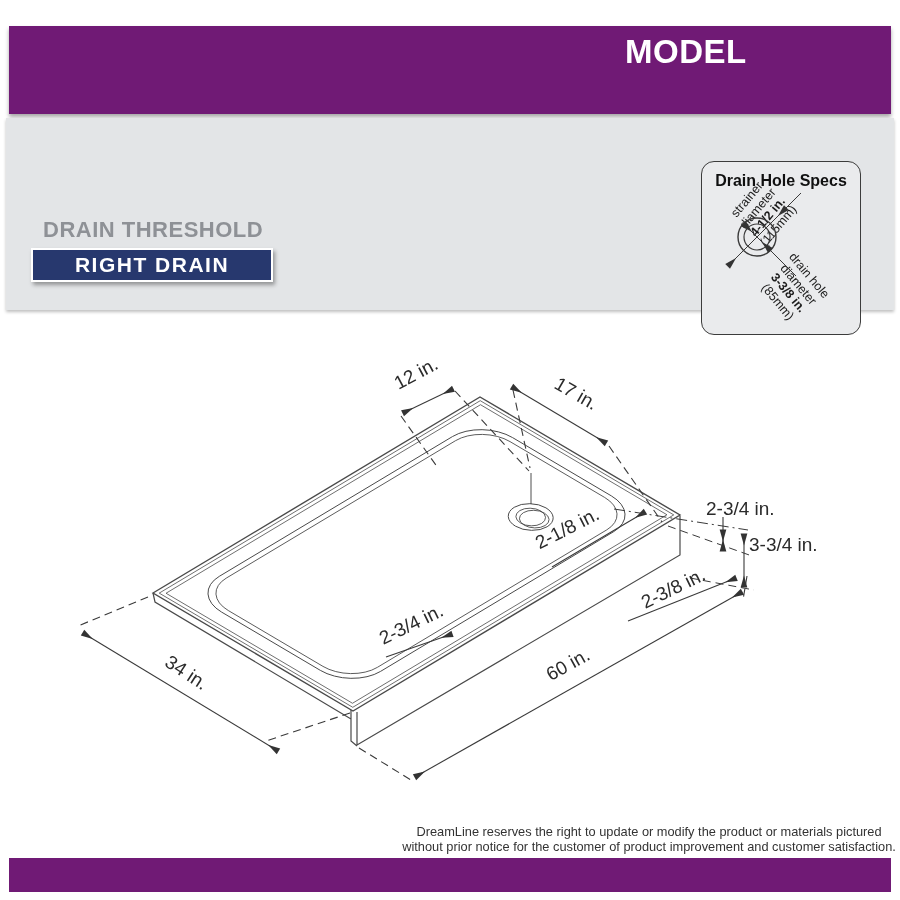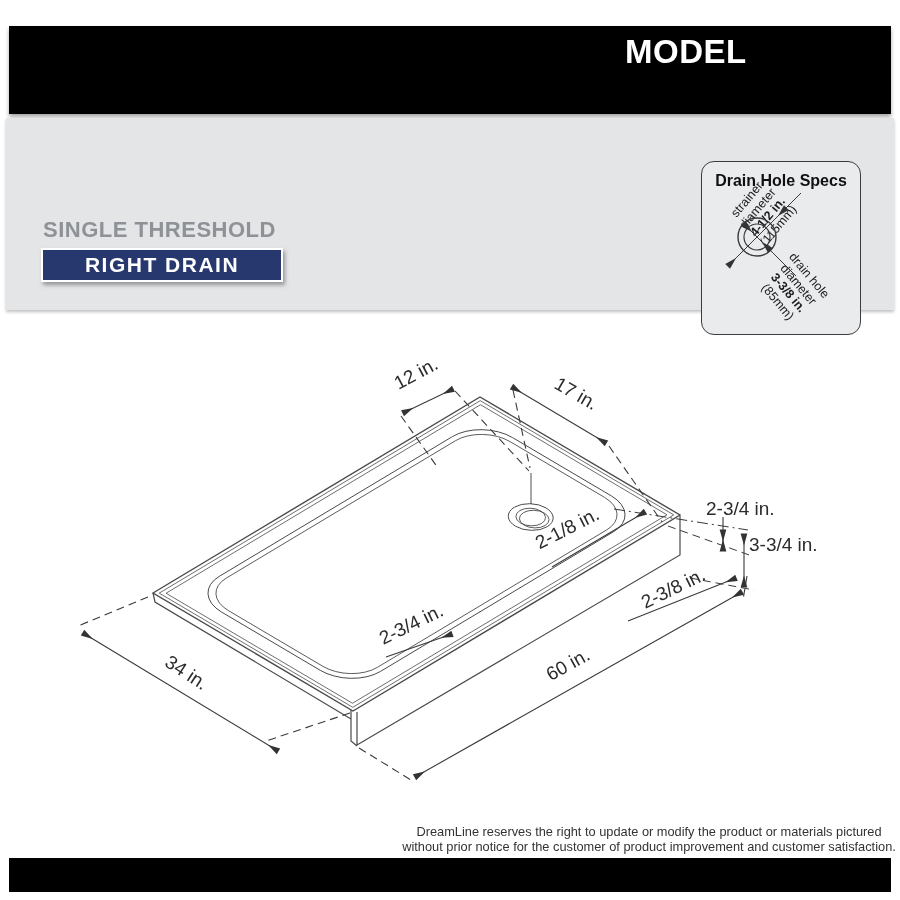--- a/index.html
+++ b/index.html
@@ -1,32 +1,32 @@
 <!DOCTYPE html>
 <html><head>
 <meta charset="utf-8">
 <style>
   html,body{margin:0;padding:0;background:#fff;}
   .page{position:relative;width:900px;height:900px;background:#ffffff;overflow:hidden;
         font-family:"Liberation Sans", sans-serif;}
-  .navy-bar{position:absolute;left:9px;right:9px;background:#000000;
+  .navy-bar{position:absolute;left:9px;right:9px;background:#701a75;
             box-shadow:0 3px 4px rgba(0,0,0,.35);}
   .navy-bar.top{top:26px;height:88px;}
   .navy-bar.bottom{top:858px;height:34px;box-shadow:none;}
   .header-title{position:absolute;left:616px;top:8px;color:#ffffff;font-weight:bold;
                 font-size:33px;line-height:36px;letter-spacing:.5px;}
   .gray-band{position:absolute;left:6px;right:6px;top:118px;height:192px;background:#E3E5E7;
              box-shadow:0 2px 3px rgba(0,0,0,.25);}
   .model-number{position:absolute;left:42px;top:149px;color:#27386E;font-weight:bold;
                 font-size:31px;letter-spacing:1px;}
   .model-name{position:absolute;left:42px;top:189px;color:#27386E;font-weight:bold;
               font-size:22px;letter-spacing:.2px;}
   .model-sub{position:absolute;left:43px;top:217px;color:#8E9196;font-weight:bold;
              font-size:22px;letter-spacing:.5px;}
-  .drain-btn{position:absolute;left:41px;top:248px;width:238px;height:30px;background:#27386E;
+  .drain-btn{position:absolute;left:31px;top:248px;width:238px;height:30px;background:#27386E;
              border:2px solid #ffffff;box-shadow:2px 3px 4px rgba(0,0,0,.35);
              color:#ffffff;font-weight:bold;font-size:21px;letter-spacing:1.5px;
              text-align:center;line-height:30px;cursor:pointer;}
   .spec-panel{position:absolute;left:701px;top:130px;width:158px;height:172px;
               background:#EAEBED;border:1.6px solid #3C3C3C;border-radius:13px;margin-top:31px;}
   .spec-title{position:absolute;left:0;top:10px;width:100%;text-align:center;color:#101010;
               font-weight:bold;font-size:16px;}
   .rot-block{position:absolute;width:96px;text-align:center;color:#1c1c1c;
              font-size:12.5px;line-height:13.5px;}
   .rot-block .val{font-weight:bold;}
@@ -42,21 +42,21 @@
 
 <div class="page">
 
   <div class="navy-bar top">
     <div class="header-title">
       <div>MODEL</div>
     </div>
   </div>
 
   <div class="gray-band"></div>
-  <div class="model-sub">SINGLE THRESHOLD</div>
+  <div class="model-sub">DRAIN THRESHOLD</div>
   <div class="drain-btn">RIGHT DRAIN</div>
 
   <div class="spec-panel">
     <div class="spec-title">Drain Hole Specs</div>
     <div class="rot-block strainer">
       <div>strainer</div>
       <div>diameter</div>
       <div class="val">4-1/2 in.</div>
       <div>(115mm)</div>
     </div>

